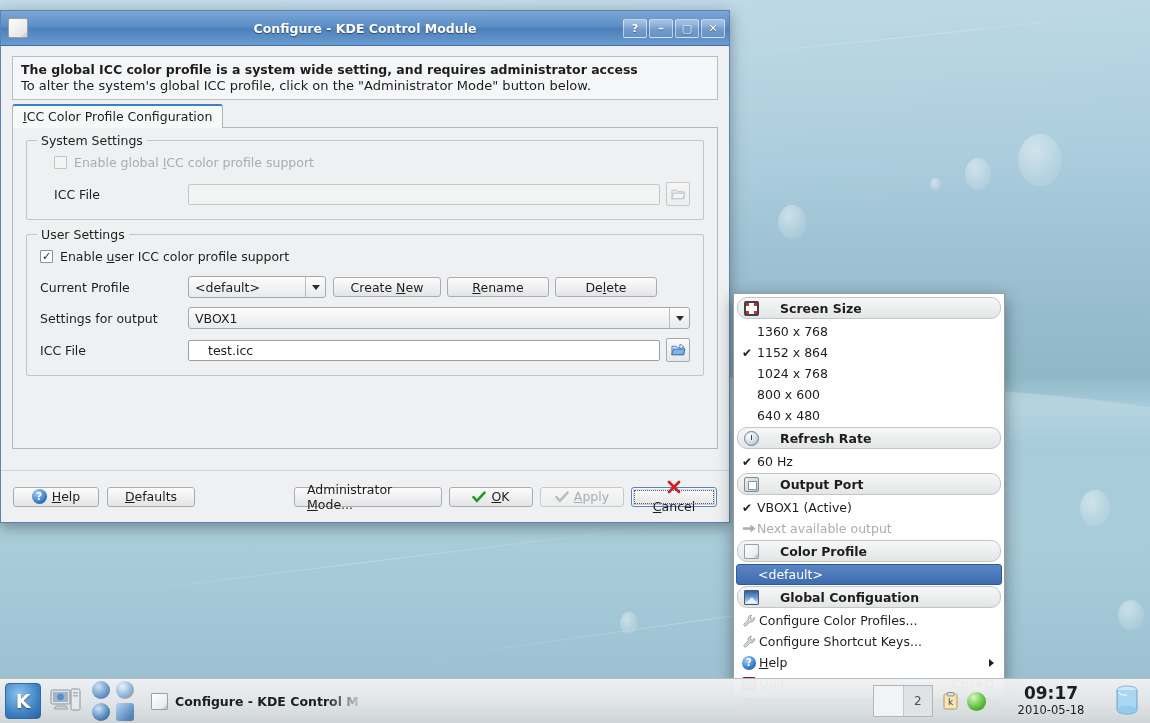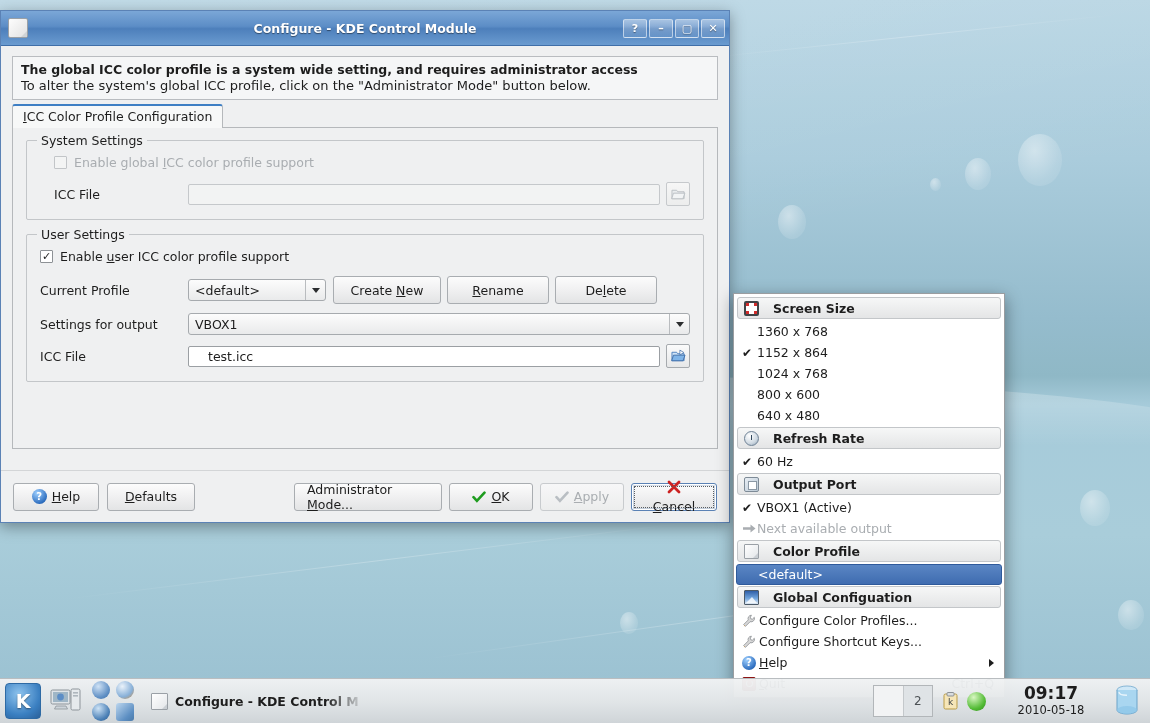--- a/index.html
+++ b/index.html
@@ -178,21 +178,21 @@
     width: 22px; height: 22px; flex: none; margin-left: 6px;
     border: 1px solid #a6aaae; border-radius: 2px;
     background: linear-gradient(to bottom,#fbfbfb,#e6e7e8);
     display: flex; align-items: center; justify-content: center;
   }
   .browse.disabled { border-color: #c6c9cc; background: linear-gradient(to bottom,#f6f6f6,#eceded); }
 
   
   .btn {
     box-sizing: border-box;
-    height: 28px;
+    height: 20px;
     border: 1px solid #a9adb1;
     border-radius: 3px;
     background: linear-gradient(to bottom, #fcfcfc 0%, #f0f0f1 50%, #e3e4e5 100%);
     font-size: 12.5px; color: #1d1d1d;
     display: inline-flex; align-items: center; justify-content: center;
     gap: 5px;
     padding: 0 12px;
   }
   .btn.disabled { color: #a9adb1; border-color: #c8cbce;
     background: linear-gradient(to bottom,#f7f7f8,#eceded); }
@@ -239,25 +239,25 @@
   
   #popup {
     left: 733px; top: 293px; width: 272px;
     background: #ffffff;
     border: 1px solid #9a9da0;
     box-shadow: 0 5px 16px rgba(0,0,0,0.4);
     padding: 2px 2px 3px 2px;
     z-index: 30;
   }
   .mtitle {
-    display: flex; align-items: center; gap: 14px;
+    display: flex; align-items: center; gap: 21px;
     height: 20px; margin: 1px 1px 2px 1px;
     padding: 0 6px;
     background: linear-gradient(to bottom,#f6f7f7,#e4e5e6);
-    border: 1px solid #c3c6c9; border-radius: 3px;
+    border: 1px solid #c3c6c9; border-radius: 10px;
     font-weight: bold; font-size: 12.5px; color: #1d1d1d;
   }
   .mitem {
     display: flex; align-items: center;
     height: 21px; padding: 0 8px 0 6px;
     font-size: 12.5px; color: #1d1d1d;
     border-radius: 3px;
   }
   .mitem .chk {
     width: 15px; flex: none; font-size: 12px; color: #1d1d1d; text-align: left;

